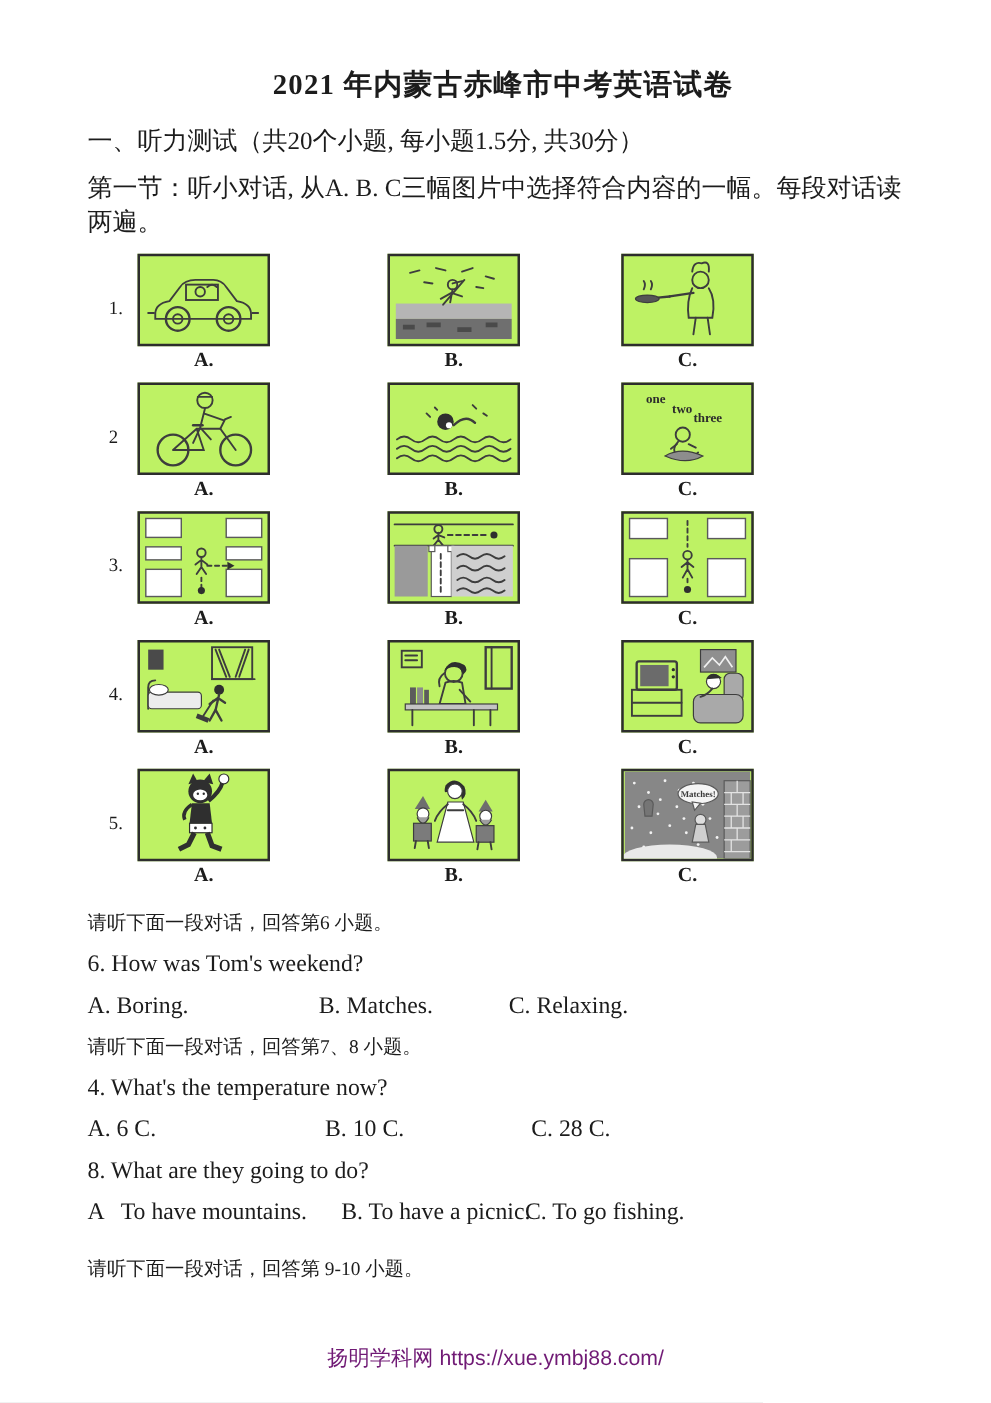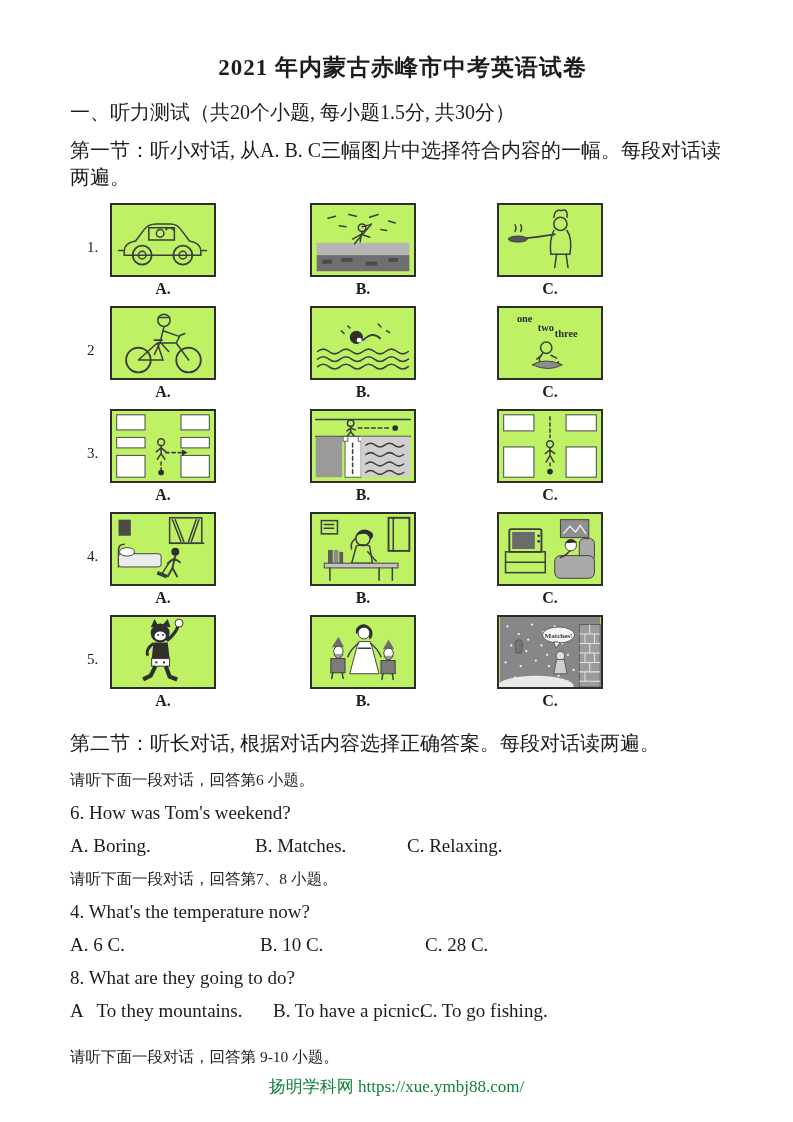--- a/index.html
+++ b/index.html
@@ -54,23 +54,23 @@
     font-size:19px;
     line-height:20px;
   }
   .hint{font-size:15.5px;}
   .gap-lg{padding-top:26px;}
   .optrow{white-space:pre;}
   .opt{display:inline-block;white-space:pre;}
   .footer{
     position:absolute;left:0;bottom:24px;width:100%;
     text-align:center;
-    color:#15803d;
+    color:#701a75;
     font-size:17px;
-    font-family:Liberation Serif, serif;
+    font-family:Liberation Sans, sans-serif;
   }
   .ink{stroke:#3d3d3d;fill:none;stroke-width:1.6;stroke-linecap:round;}
   .ink2{stroke:#3d3d3d;fill:none;stroke-width:2;stroke-linecap:round;}
   .fillink{fill:#2f2f2f;}
 </style>
 </head>
 <body>
 
 <div class="page">
 
@@ -384,32 +384,31 @@
             <circle cx="64" cy="41" r="4.6" fill="#dedede" stroke="#5a5a5a"></circle>
             <path d="M60 45 L57 60 L71 60 L68 45 Z" fill="#cfcfcf" stroke="#5a5a5a"></path>
             <ellipse cx="38" cy="73" rx="40" ry="11" fill="#e9e9e9"></ellipse>
           </svg>
         </div>
         <div class="optlabel">C.</div>
       </div>
     </div>
   </div>
 
-  <div class="h-bold p2-instr">第二节：听长对话, 根据对话内容选择正确答案。每段对话读两遍。</div>
 
   <p class="pline hint">请听下面一段对话，回答第6 小题。</p>
 
   <p class="pline">6. How was Tom's weekend?</p>
   <p class="pline optrow"><span class="opt" style="width:185px">A. Boring.</span><span class="opt" style="width:152px">B. Matches.</span><span class="opt">C. Relaxing.</span></p>
 
   <p class="pline hint">请听下面一段对话，回答第7、8 小题。</p>
 
   <p class="pline">4. What's the temperature now?</p>
   <p class="pline optrow"><span class="opt" style="width:190px">A. 6 C.</span><span class="opt" style="width:165px">B. 10 C.</span><span class="opt">C. 28 C.</span></p>
 
   <p class="pline">8. What are they going to do?</p>
-  <p class="pline optrow"><span class="opt" style="width:203px">A   To they mountains.</span><span class="opt" style="width:147px">B. To have a picnic.</span><span class="opt">C. To go fishing.</span></p>
+  <p class="pline optrow"><span class="opt" style="width:203px">A   To have mountains.</span><span class="opt" style="width:147px">B. To have a picnic.</span><span class="opt">C. To go fishing.</span></p>
 
   <p class="pline hint gap-lg">请听下面一段对话，回答第 9-10 小题。</p>
 
   <div class="footer">扬明学科网 https://xue.ymbj88.com/</div>
 
 </div>
 
 </body></html>

